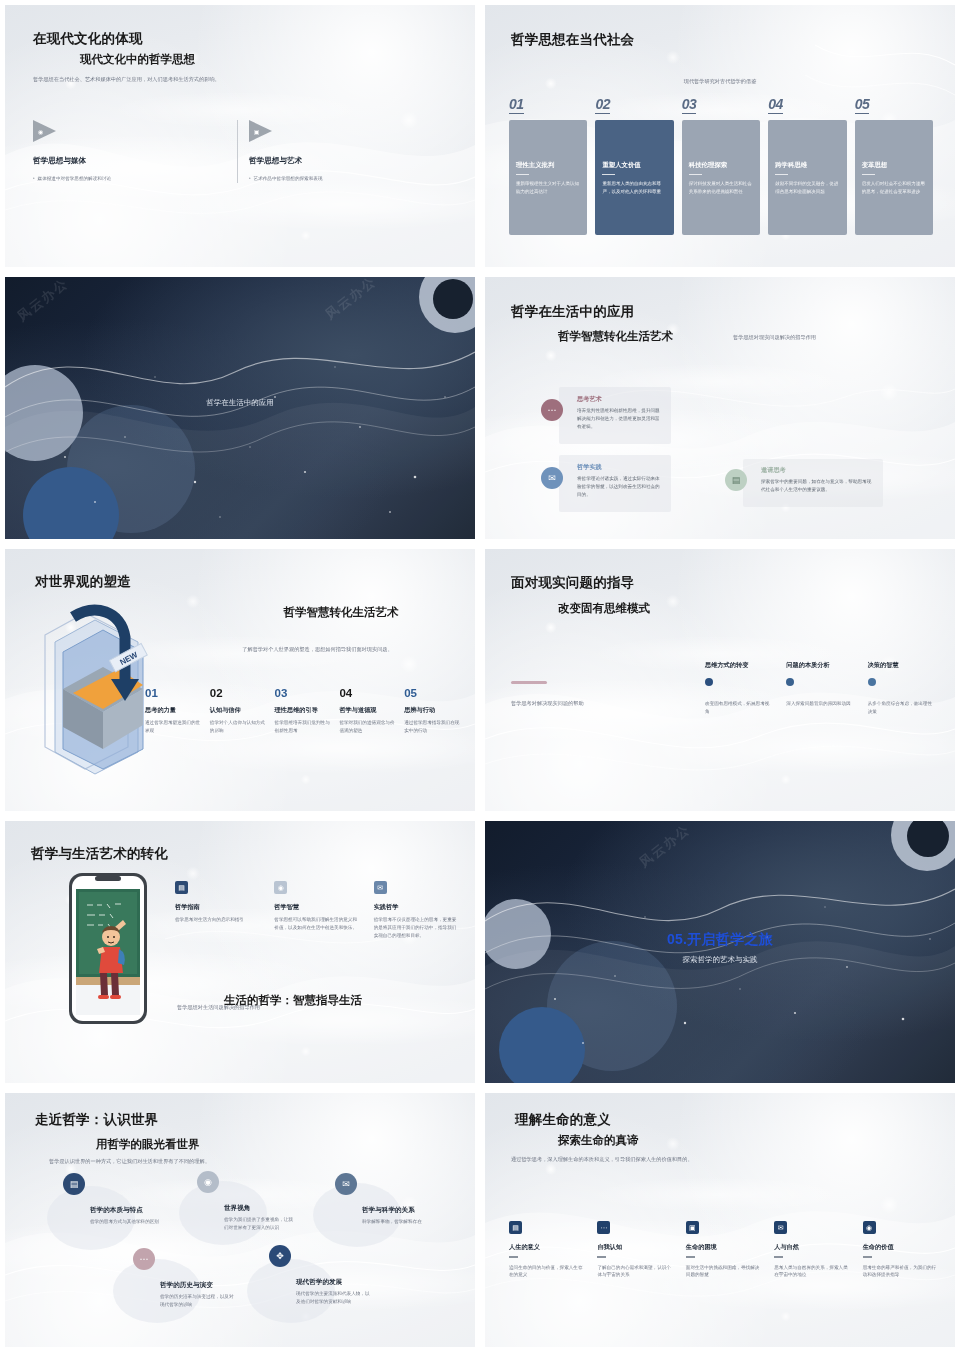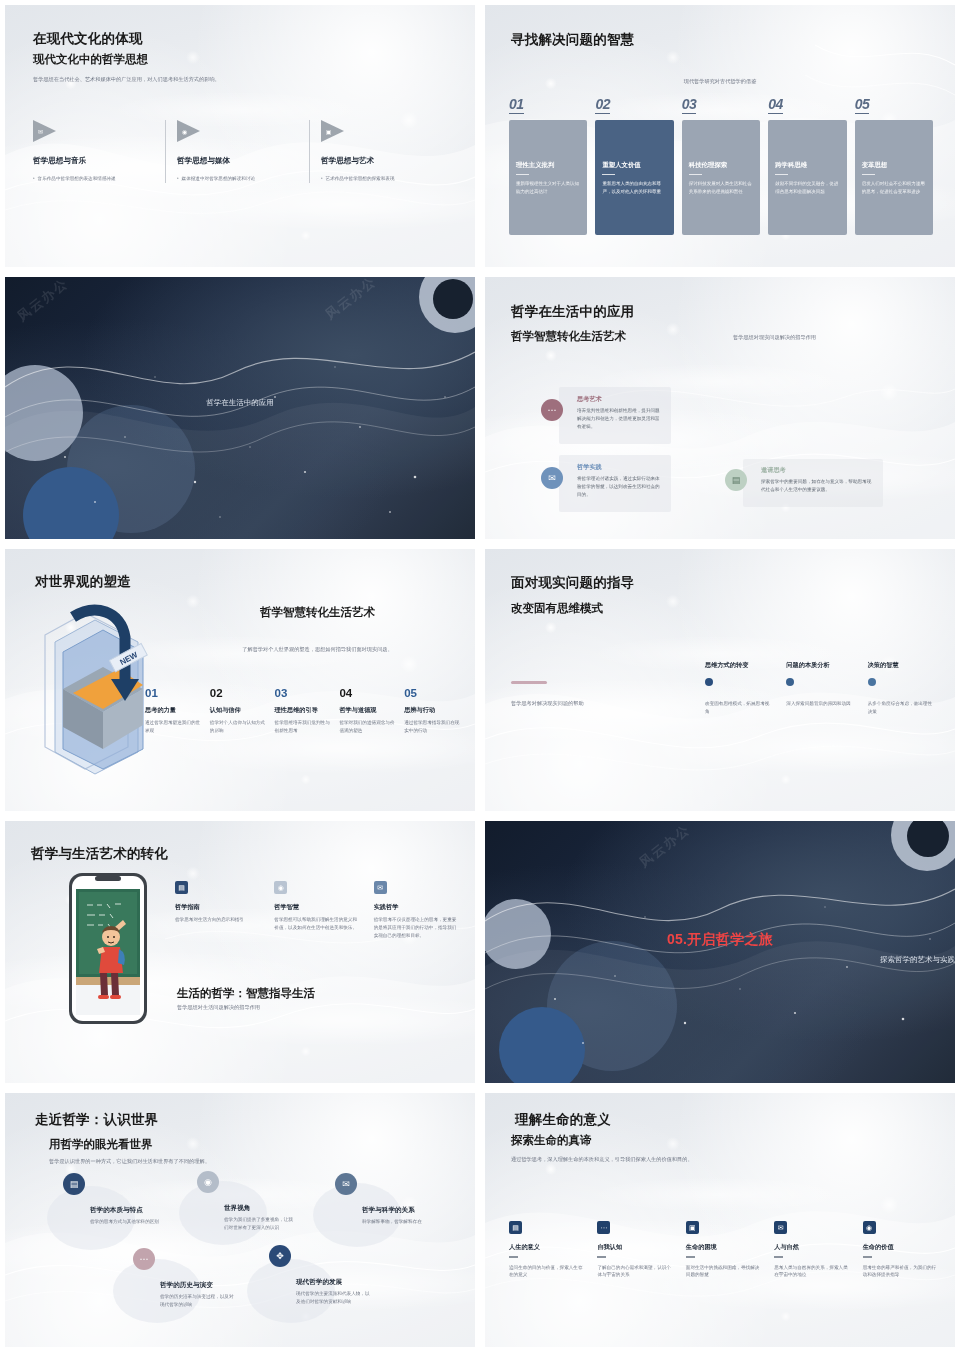--- a/index.html
+++ b/index.html
@@ -49,21 +49,21 @@
       radial-gradient(ellipse at 74% 30%, #3c4d63 0%, rgba(60,77,99,0) 55%),
       radial-gradient(ellipse at 22% 72%, #2d3c52 0%, rgba(45,60,82,0) 55%),
       linear-gradient(135deg, #121c2c 0%, #1b2840 38%, #2b3a52 68%, #16202f 100%);
   }
   .circ { position:absolute; border-radius:50%; }
   .wm { position:absolute; color:rgba(255,255,255,0.10); font-size:13px;
         letter-spacing:2px; transform:rotate(-38deg); font-weight:700; white-space:nowrap;}
 
   
   .s-title { font-size: 13.5px; font-weight: 700; color: #1a1a1a; letter-spacing:.2px;}
-  .s-sub   { font-size: 11.5px; font-weight: 700; color: #1a1a1a; }
+  .s-sub   { font-size: 11.5px; font-weight: 700; color: #1a1a1a; margin-left: 47px; }
   .s-desc  { font-size: 5.2px; color: #6b7280; line-height: 1.7; }
   .tiny    { font-size: 4.6px; color: #6b7280; line-height: 1.72; }
   .tinyhd  { font-size: 6.2px; font-weight: 700; color: #1f2937; }
 
   
   .s1-cols { position:absolute; left:28px; top:115px; right:22px; display:flex; }
   .s1-col { flex:1; position:relative; padding-right:10px; }
   .s1-col + .s1-col { border-left:1px solid #c8ccd2; padding-left:11px; }
   .s1-col .divline { position:absolute; left:0; top:48px; width:2px; height:11px; background:#2f5c93; }
   .play { width:24px; height:23px; position:relative; margin-bottom:13px; }
@@ -108,31 +108,20 @@
       <path d="M0,205 C90,175 170,230 260,198 C350,166 420,215 470,195" fill="none" stroke="rgba(255,255,255,0.55)" stroke-width="1"></path>
     </svg>
     <div style="position:absolute;left:28px;top:25px;" class="s-title">在现代文化的体现</div>
     <div style="position:absolute;left:28px;top:47px;" class="s-sub">现代文化中的哲学思想</div>
     <div style="position:absolute;left:28px;top:70px;width:300px;" class="s-desc">哲学思想在当代社会、艺术和媒体中的广泛应用，对人们思考和生活方式的影响。</div>
 
     <div class="s1-cols">
       <div class="s1-col">
         <div class="play">
             <div class="tri"></div>
-            <div class="glyph">✉</div>
-          </div>
-        <div class="s1-h">哲学思想与音乐</div>
-        <div class="s1-li">
-            <span class="dot">•</span>
-            <span class="tiny">音乐作品中哲学思想的表达和情感传递</span>
-          </div>
-      </div>
-      <div class="s1-col">
-        <div class="play">
-            <div class="tri"></div>
             <div class="glyph">◉</div>
           </div>
         <div class="s1-h">哲学思想与媒体</div>
         <div class="s1-li">
             <span class="dot">•</span>
             <span class="tiny">媒体报道中对哲学思想的解读和讨论</span>
           </div>
       </div>
       <div class="s1-col">
         <div class="play">
@@ -148,21 +137,21 @@
     </div>
   </div>
 
   <div class="slide">
     <div class="bg-light"></div>
     <svg class="wave-svg" viewBox="0 0 470 262" preserveAspectRatio="none">
       <path d="M0,120 C90,95 160,160 250,125 C340,90 410,145 470,115 L470,262 L0,262 Z" fill="rgba(255,255,255,0.35)"></path>
       <path d="M330,40 C380,70 420,30 470,60" fill="none" stroke="rgba(255,255,255,0.9)" stroke-width="1.1"></path>
       <path d="M320,70 C370,100 420,60 470,90" fill="none" stroke="rgba(255,255,255,0.65)" stroke-width="1"></path>
     </svg>
-    <div style="position:absolute;left:26px;top:26px;" class="s-title">寻找解决问题的智慧</div>
+    <div style="position:absolute;left:26px;top:26px;" class="s-title">哲学思想在当代社会</div>
     <div style="position:absolute;left:0;right:0;top:72px;text-align:center;" class="s-desc">现代哲学研究对古代哲学的借鉴</div>
 
     <div style="position:absolute;left:24px;right:22px;top:90px;display:flex;gap:8px;">
       <div style="flex:1;">
         <div class="s2-numwrap"><span class="s2-num">01</span></div>
         <div class="s2-card" style="background:#9ba5b3;height:115px;margin-top:6px;">
           <div style="height:33px"></div>
           <div class="ch" style="color:#ffffff;">理性主义批判</div>
           <div class="cbar" style="background:rgba(255,255,255,.75)"></div>
           <div class="cd" style="color:rgba(255,255,255,.92)">重新审视理性主义对于人类认知能力的过高估计</div>
@@ -420,21 +409,21 @@
         <div class="tinyhd" style="margin:9px 0 4px;">哲学智慧</div>
         <div class="tiny">哲学思想可以帮助我们理解生活的意义和价值，以及如何在生活中创造美和快乐。</div>
       </div>
       <div style="flex:1;">
         <div class="sq" style="background:#6a87aa;">✉</div>
         <div class="tinyhd" style="margin:9px 0 4px;">实践哲学</div>
         <div class="tiny">哲学思考不仅仅是理论上的思考，更重要的是将其应用于我们的行动中，指导我们实现自己的理想和目标。</div>
       </div>
     </div>
 
-    <div style="position:absolute;left:172px;top:165px;" class="s-sub">生活的哲学：智慧指导生活</div>
+    <div style="position:absolute;left:172px;top:172px;" class="s-sub">生活的哲学：智慧指导生活</div>
     <div style="position:absolute;left:172px;top:182px;" class="s-desc">哲学思想对生活问题解决的指导作用</div>
   </div>
 
   <div class="slide">
     <div class="bg-dark"></div>
     <div class="circ" style="width:70px;height:70px;left:-4px;top:78px;background:rgba(178,190,208,.78);"></div>
     <div class="circ" style="width:130px;height:130px;left:62px;top:120px;background:rgba(110,140,180,.22);"></div>
     <div class="circ" style="width:86px;height:86px;left:14px;top:186px;background:#2b5285;"></div>
     <div class="circ" style="width:72px;height:72px;right:-8px;top:-22px;background:rgba(190,200,214,.85);"></div>
     <div class="circ" style="width:42px;height:42px;right:6px;top:-6px;background:#17212f;"></div>
@@ -453,22 +442,22 @@
         <circle cx="418" cy="198" r="1.3" opacity=".8"></circle>
           <circle cx="445" cy="118" r=".8" opacity=".5"></circle>
         <circle cx="160" cy="96" r=".7" opacity=".5"></circle>
           <circle cx="282" cy="116" r=".9" opacity=".6"></circle>
         <circle cx="340" cy="86" r=".7" opacity=".45"></circle>
           <circle cx="98" cy="222" r="1" opacity=".6"></circle>
       </g>
     </svg>
     <div class="wm" style="left:150px;top:16px;">风云办公</div>
     <div style="position:absolute;left:0;right:0;top:110px;text-align:center;">
-      <div style="font-size:14px;font-weight:700;color:#ef4444;letter-spacing:.3px;">05.开启哲学之旅</div>
-      <div style="font-size:7.5px;color:#dde3ec;margin-top:6px;text-align:right;">探索哲学的艺术与实践</div>
+      <div style="font-size:14px;font-weight:700;color:#1d4ed8;letter-spacing:.3px;">05.开启哲学之旅</div>
+      <div style="font-size:7.5px;color:#dde3ec;margin-top:6px;">探索哲学的艺术与实践</div>
     </div>
   </div>
 
   <div class="slide">
     <div class="bg-light"></div>
     <svg class="wave-svg" viewBox="0 0 470 254" preserveAspectRatio="none">
       <path d="M0,150 C88,112 172,192 262,152 C352,114 414,168 470,142 L470,254 L0,254 Z" fill="rgba(255,255,255,0.38)"></path>
       <path d="M0,182 C92,148 180,218 270,182 C358,148 420,192 470,172" fill="none" stroke="rgba(255,255,255,0.9)" stroke-width="1.1"></path>
       <path d="M0,208 C92,176 182,238 274,204 C362,172 422,212 470,196" fill="none" stroke="rgba(255,255,255,0.55)" stroke-width="1"></path>
       <g fill="rgba(226,230,236,0.55)">

